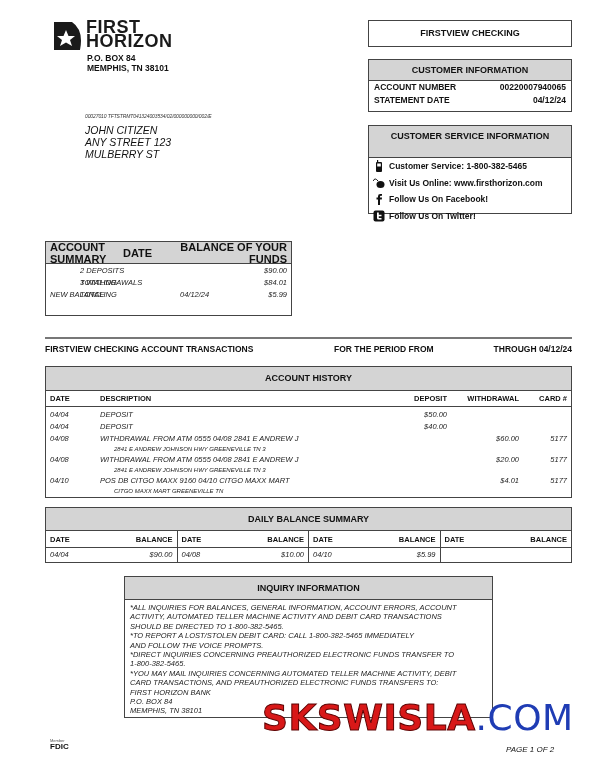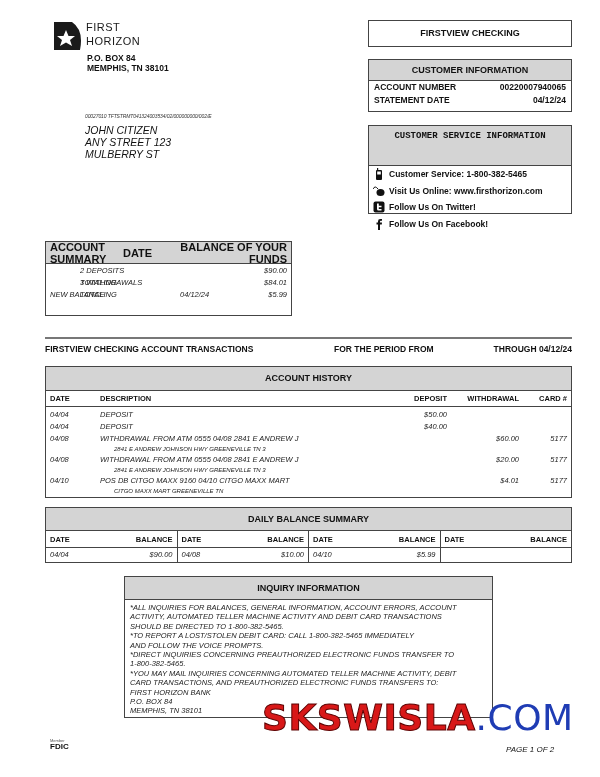--- a/index.html
+++ b/index.html
@@ -4,37 +4,37 @@
 <style>
   * { box-sizing: border-box; margin: 0; padding: 0; }
   html, body { width: 600px; height: 777px; background: #ffffff; overflow: hidden; }
   body { position: relative; font-family: "Liberation Sans", sans-serif; color: #111; }
   .abs { position: absolute; }
 
   
   #logo { left: 54px; top: 22px; width: 130px; height: 32px; }
   #logo-mark { position: absolute; left: 0; top: 0; width: 28px; height: 28px; background: #1a1a1a; overflow: hidden; }
   #logo-mark svg { width: 28px; height: 28px; display: block; }
-  #logo-text { position: absolute; left: 32px; top: -2px; font-weight: normal; font-size: 11px; line-height: 14px; letter-spacing: 0.5px; color: #1a1a1a; }
+  #logo-text { position: absolute; left: 32px; top: -2px; font-weight: bold; font-size: 18px; line-height: 14px; letter-spacing: 0.5px; color: #1a1a1a; }
   #bank-addr { left: 87px; top: 53px; font-size: 8.5px; font-weight: bold; line-height: 10px; }
 
   #barcode { left: 85px; top: 113px; font-size: 5px; font-style: italic; color: #333; letter-spacing: -0.1px; }
   #cust-addr { left: 85px; top: 124px; font-size: 10.5px; font-style: italic; line-height: 12px; }
 
   
   .box { position: absolute; border: 1.5px solid #444; background: #fff; }
   .box-head { background: #d4d4d4; border-bottom: 1.5px solid #444; text-align: center; font-weight: bold; font-size: 9px; }
   #product-box { left: 368px; top: 20px; width: 204px; height: 27px; text-align: center; font-size: 9px; font-weight: bold; line-height: 24px; }
   #custinfo-box { left: 368px; top: 59px; width: 204px; height: 53px; }
   #custinfo-box .box-head { height: 21px; line-height: 21px; }
   .kv { display: flex; justify-content: space-between; font-size: 8.5px; font-weight: bold; padding: 0 5px; line-height: 13px; }
   .kv:first-of-type { margin-top: 2px; }
 
   #service-box { left: 368px; top: 125px; width: 204px; height: 89px; }
-  #service-box .box-head { height: 40px; line-height: 21px; font-family: Liberation Mono, monospace; }
+  #service-box .box-head { height: 32px; line-height: 21px; }
   .svc-row { display: flex; align-items: center; font-size: 8.5px; font-weight: bold; height: 16.5px; padding-left: 4px; }
   .svc-icon { width: 12px; height: 12px; margin-right: 4px; display: inline-flex; align-items: center; justify-content: center; }
   .svc-icon svg { width: 12px; height: 12px; }
 
   
   #summary-box { left: 45px; top: 241px; width: 247px; height: 75px; border: 1.5px solid #444; }
   #summary-head { background: #d4d4d4; border-bottom: 1.5px solid #444; height: 22px; display: flex; align-items: center; font-size: 11px; font-weight: bold; padding: 0 4px; justify-content: flex-end; }
   #summary-head .c1 { flex: 1; }
   #summary-head .c2 { width: 50px; }
   #summary-head .c3 { width: 114px; text-align: right; }
@@ -149,33 +149,33 @@
       <svg viewBox="0 0 12 12">
           <ellipse cx="7.5" cy="7.5" rx="4" ry="3.5" fill="#111"></ellipse>
           <path d="M0 4 Q2 0 5 4" stroke="#111" stroke-width="1" fill="none"></path>
         </svg>
     </span>
     <span>Visit Us Online:  www.firsthorizon.com</span>
   </div>
   <div class="svc-row">
     <span class="svc-icon">
       <svg viewBox="0 0 12 12">
+          <path d="M7 12 V6.5 H8.8 L9 4.6 H7 V3.5 Q7 2.8 7.8 2.8 H9 V1 H7.3 Q5 1 5 3.3 V4.6 H3.5 V6.5 H5 V12 Z" fill="#111"></path>
+        </svg>
+    </span>
+    <span>Follow Us On Facebook!</span>
+  </div>
+  <div class="svc-row">
+    <span class="svc-icon">
+      <svg viewBox="0 0 12 12">
           <rect x="0.5" y="0.5" width="11" height="11" rx="2" fill="#111"></rect>
           <path d="M4 2.5 V8 Q4 9.5 5.5 9.5 H8.5 V8 H5.8 V6.3 H8.5 V4.8 H5.8 V2.5 Z" fill="#fff"></path>
         </svg>
     </span>
     <span>Follow Us On Twitter!</span>
-  </div>
-  <div class="svc-row">
-    <span class="svc-icon">
-      <svg viewBox="0 0 12 12">
-          <path d="M7 12 V6.5 H8.8 L9 4.6 H7 V3.5 Q7 2.8 7.8 2.8 H9 V1 H7.3 Q5 1 5 3.3 V4.6 H3.5 V6.5 H5 V12 Z" fill="#111"></path>
-        </svg>
-    </span>
-    <span>Follow Us On Facebook!</span>
   </div>
 </div>
 
 <div id="summary-box" class="abs">
   <div id="summary-head">
     <span class="c1">ACCOUNT SUMMARY</span>
     <span class="c2">DATE</span>
     <span class="c3">BALANCE OF YOUR FUNDS</span>
   </div>
   <div id="summary-body">

